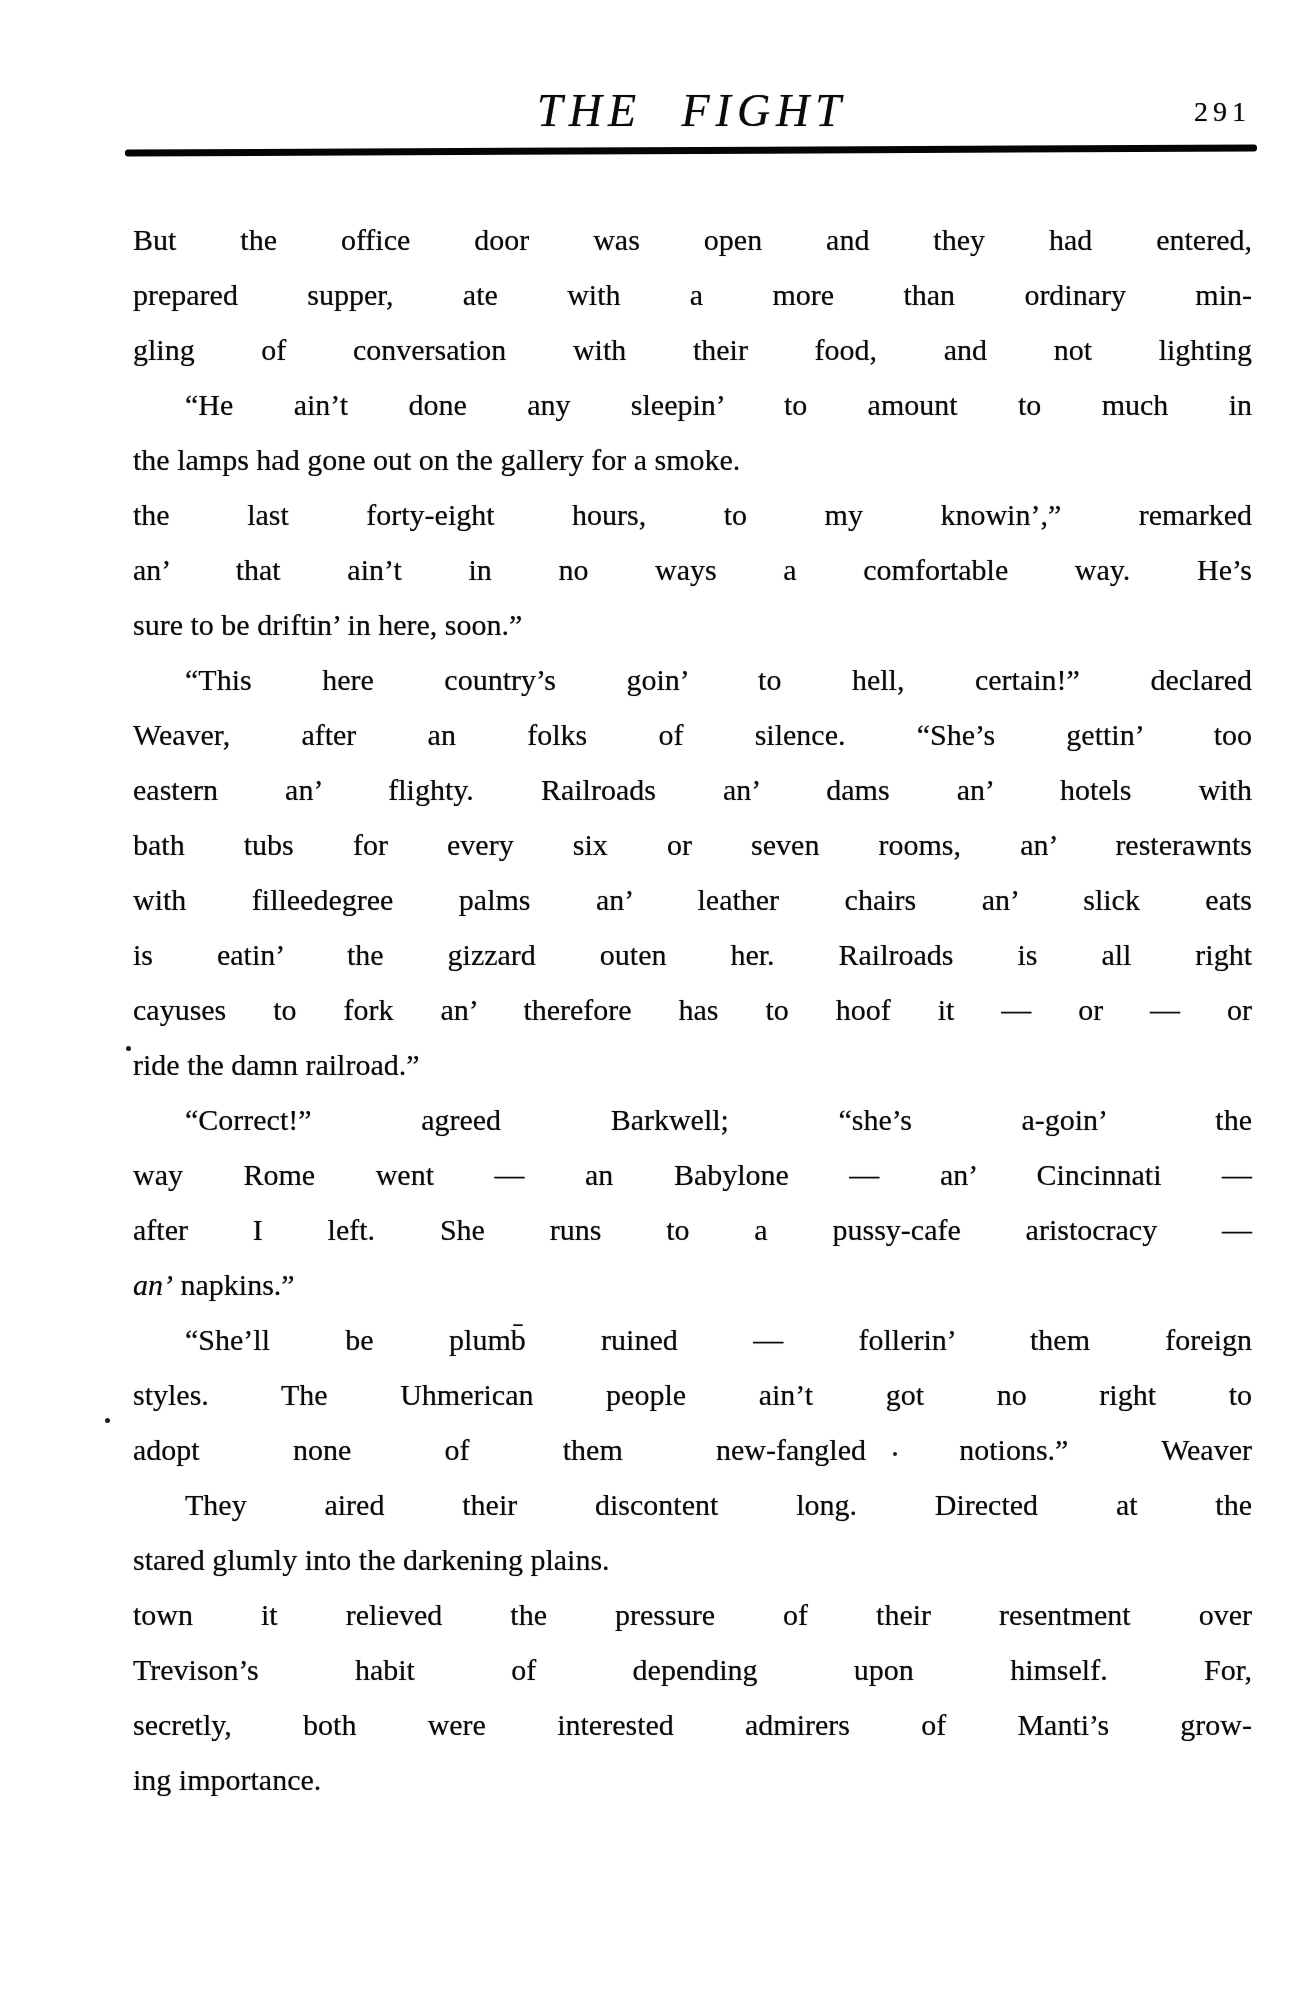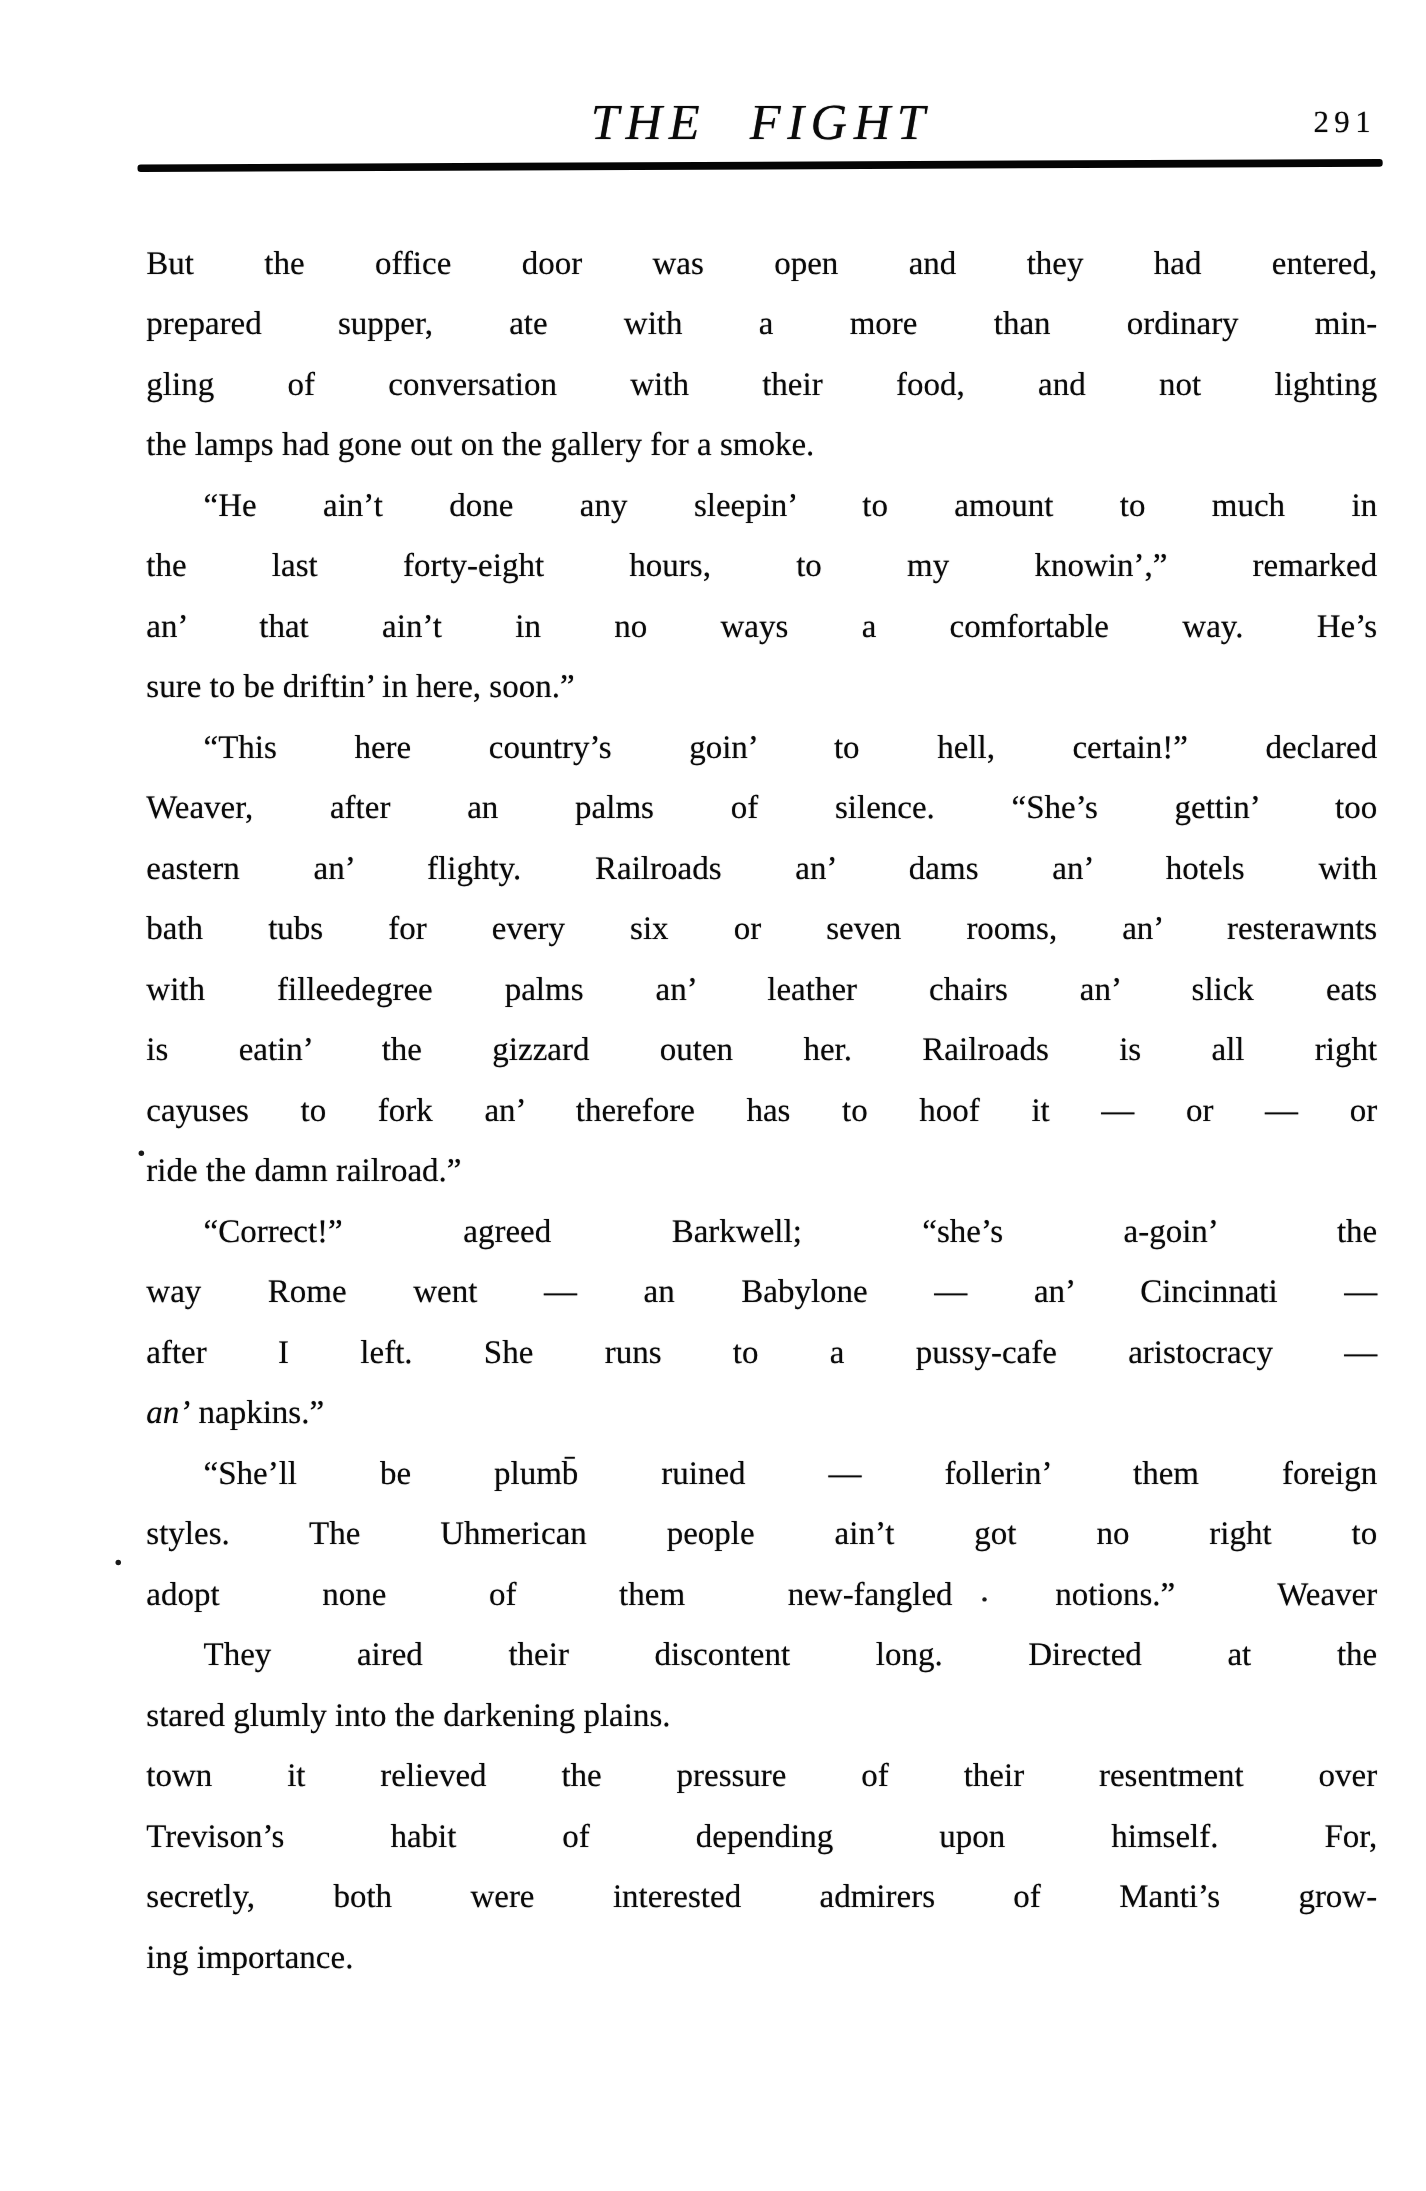--- a/index.html
+++ b/index.html
@@ -95,27 +95,27 @@
     <div class="head-title">THE FIGHT</div>
     <div class="page-num">291</div>
   </div>
 
   <div class="head-rule"></div>
 
   <div class="body-text">
       <div class="line just">But the office door was open and they had entered,</div>
       <div class="line just">prepared supper, ate with a more than ordinary min-</div>
       <div class="line just">gling of conversation with their food, and not lighting</div>
+      <div class="line just ind">“He ain’t done any sleepin’ to amount to much in</div>
       <div class="line">the lamps had gone out on the gallery for a smoke.</div>
-      <div class="line just ind">“He ain’t done any sleepin’ to amount to much in</div>
       <div class="line just">the last forty-eight hours, to my knowin’,” remarked</div>
       <div class="line just">an’ that ain’t in no ways a comfortable way.  He’s</div>
       <div class="line">sure to be driftin’ in here, soon.”</div>
       <div class="line just ind">“This here country’s goin’ to hell, certain!” declared</div>
-      <div class="line just">Weaver, after an palms of silence.  “She’s gettin’ too</div>
+      <div class="line just">Weaver, after an folks of silence.  “She’s gettin’ too</div>
       <div class="line just">eastern an’ flighty.  Railroads an’ dams an’ hotels with</div>
       <div class="line just">bath tubs for every six or seven rooms, an’ resterawnts</div>
       <div class="line just">with filleedegree palms an’ leather chairs an’ slick eats</div>
       <div class="line just">is eatin’ the gizzard outen her.  Railroads is all right</div>
       <div class="line just">cayuses to fork an’ therefore has to hoof it — or — or</div>
       <div class="line">ride the damn railroad.”</div>
       <div class="line just ind">“Correct!” agreed Barkwell; “she’s a-goin’ the</div>
       <div class="line just">way Rome went — an Babylone — an’ Cincinnati —</div>
       <div class="line just">after I left.  She runs to a pussy-cafe aristocracy —</div>
       <div class="line"><span class="it">an’</span><span> napkins.”</span></div>

